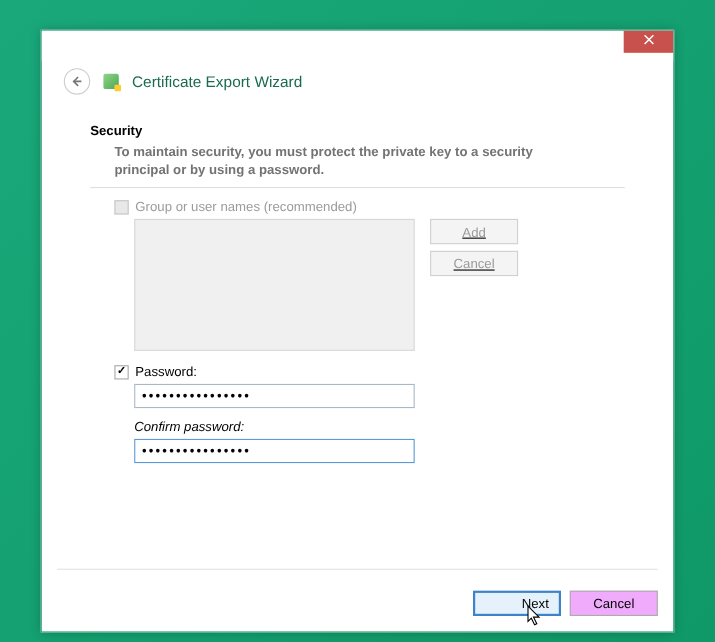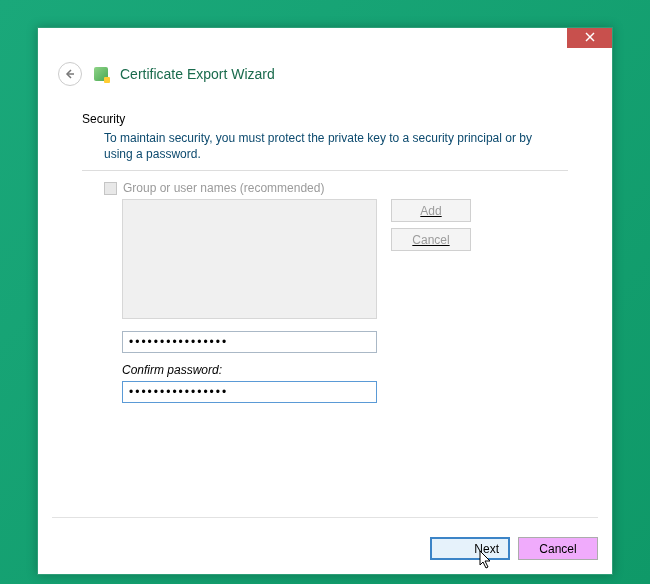--- a/index.html
+++ b/index.html
@@ -99,29 +99,30 @@
   .header-title {
     color: #1a6b4d;
     font-size: 14px;
   }
   .content {
     flex: 1;
     padding: 16px 44px 0 44px;
     position: relative;
   }
   .sec-heading {
-    font-weight: normal;
+    font-weight: bold;
     font-size: 12px;
   }
   .sec-desc {
     margin: 4px 0 8px 22px;
     font-size: 12px;
-    color: #0c4a6e;
+    color: #737373;
     line-height: 1.35;
     max-width: 430px;
+    font-weight: bold;
   }
   .divider {
     border: none;
     border-top: 1px solid #ddd;
     margin: 4px 0 10px 0;
   }
   .options {
     margin-left: 22px;
   }
   .row-checkbox {
@@ -285,20 +286,24 @@
 
         <div class="group-panel">
           <div class="listbox"></div>
           <div class="side-buttons">
             <button class="btn disabled">Add</button>
             <button class="btn disabled">Cancel</button>
           </div>
         </div>
 
         <div class="pw-section">
+          <div class="pw-label-row">
+            <span class="checkbox checked"></span>
+            <span>Password:</span>
+          </div>
           <input type="text" class="text-input" value="••••••••••••••••" style="">
           <div class="confirm-label">Confirm password:</div>
           <input type="text" class="text-input focused" value="••••••••••••••••" style="">
         </div>
       </div>
     </div>
 
     <div class="footer">
       <div class="footer-divider"></div>
       <button class="btn primary-focus">Next</button>

